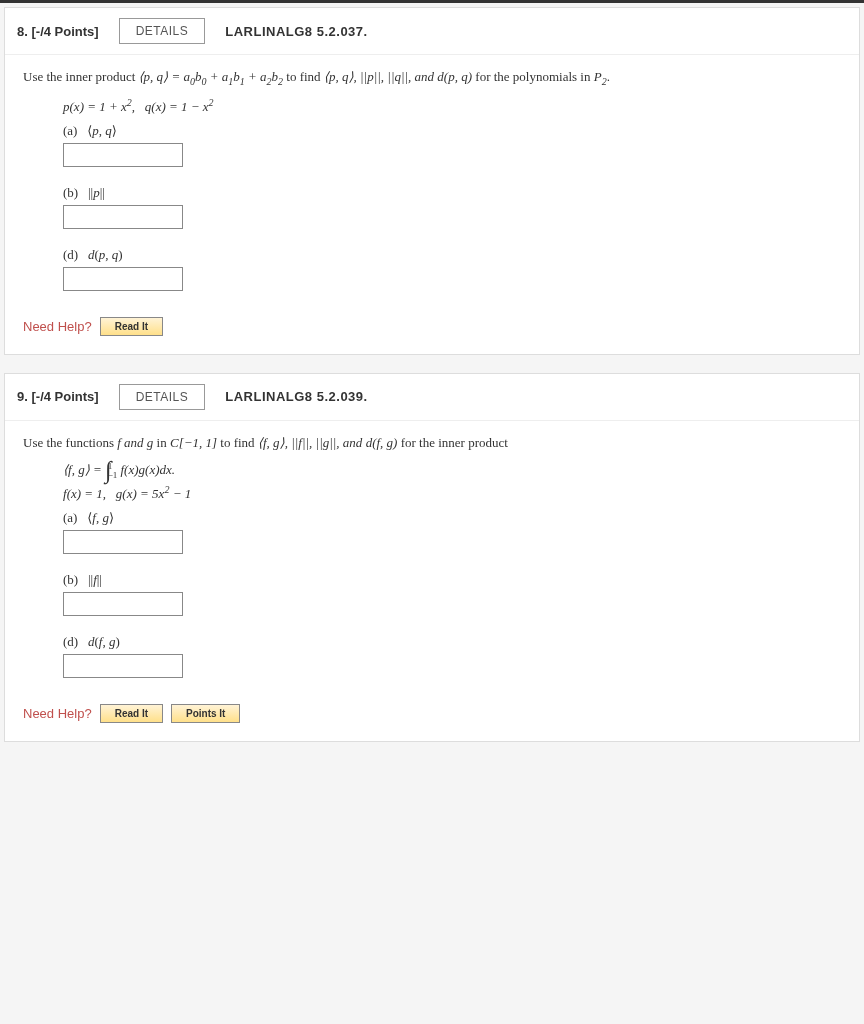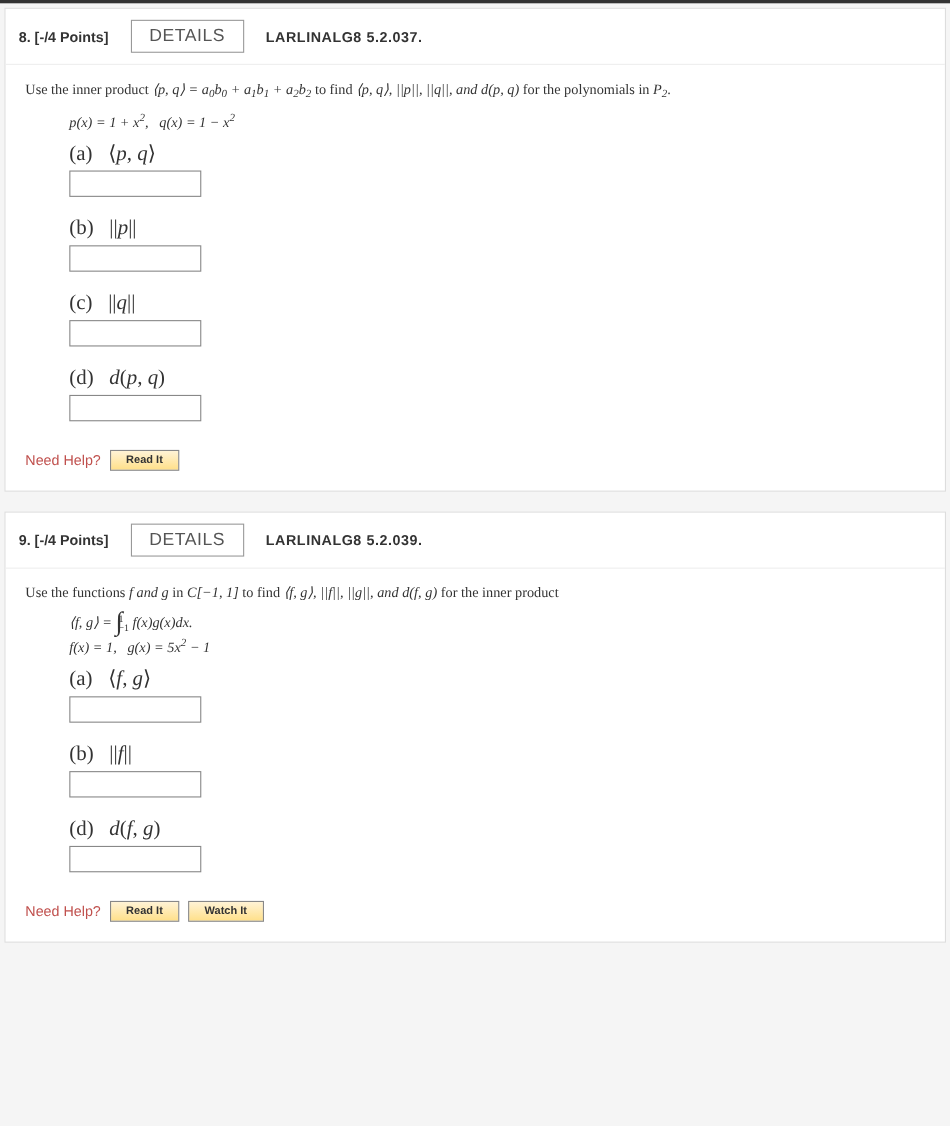--- a/index.html
+++ b/index.html
@@ -28,21 +28,21 @@
     gap: 20px;
   }
   .q-num {
     font-weight: bold;
     font-size: 13px;
   }
   .details-btn {
     border: 1px solid #999;
     background: #fff;
     color: #555;
-    font-size: 16px;
+    font-size: 12px;
     padding: 5px 16px;
     letter-spacing: 0.5px;
     cursor: pointer;
   }
   .ref {
     font-weight: bold;
     font-size: 13px;
     letter-spacing: 0.5px;
   }
   .q-body {
@@ -60,21 +60,21 @@
   .indent .formula {
     font-style: italic;
   }
   .sup { font-size: 10px; vertical-align: super; }
   .sub { font-size: 10px; vertical-align: sub; }
   .part {
     margin-left: 40px;
     margin-top: 8px;
   }
   .part-label {
-    font-size: 19px;
+    font-size: 13px;
     margin-bottom: 4px;
     margin-top: 18px;
   }
   .part-label.first { margin-top: 6px; }
   .answer-input {
     width: 120px;
     height: 24px;
     border: 1px solid #888;
     padding: 2px 4px;
     font-size: 13px;
@@ -136,24 +136,20 @@
     <div class="indent math">
       <span class="formula"><i>p</i>(<i>x</i>) = 1 + <i>x</i><span class="sup">2</span>,&nbsp;&nbsp;&nbsp;<i>q</i>(<i>x</i>) = 1 − <i>x</i><span class="sup">2</span></span>
     </div>
 
     <div class="part">
       <div class="part-label first math">(a)&nbsp;&nbsp;&nbsp;⟨<i>p</i>, <i>q</i>⟩</div>
       <input class="answer-input" style="">
     </div>
     <div class="part">
       <div class="part-label math">(b)&nbsp;&nbsp;&nbsp;||<i>p</i>||</div>
-      <input class="answer-input" style="">
-    </div>
-    <div class="part">
-      <div class="part-label math">(c)&nbsp;&nbsp;&nbsp;||<i>q</i>||</div>
       <input class="answer-input" style="">
     </div>
     <div class="part">
       <div class="part-label math">(d)&nbsp;&nbsp;&nbsp;<i>d</i>(<i>p</i>, <i>q</i>)</div>
       <input class="answer-input" style="">
     </div>
 
     <div class="need-help">
       <span class="need-help-label">Need Help?</span>
       <button class="help-btn">Read It</button>
@@ -200,16 +196,16 @@
       <input class="answer-input" style="">
     </div>
     <div class="part">
       <div class="part-label math">(d)&nbsp;&nbsp;&nbsp;<i>d</i>(<i>f</i>, <i>g</i>)</div>
       <input class="answer-input" style="">
     </div>
 
     <div class="need-help">
       <span class="need-help-label">Need Help?</span>
       <button class="help-btn">Read It</button>
-      <button class="help-btn">Watch It</button>
+      <button class="help-btn">Points It</button>
     </div>
   </div>
 </div>
 
 </body></html>

